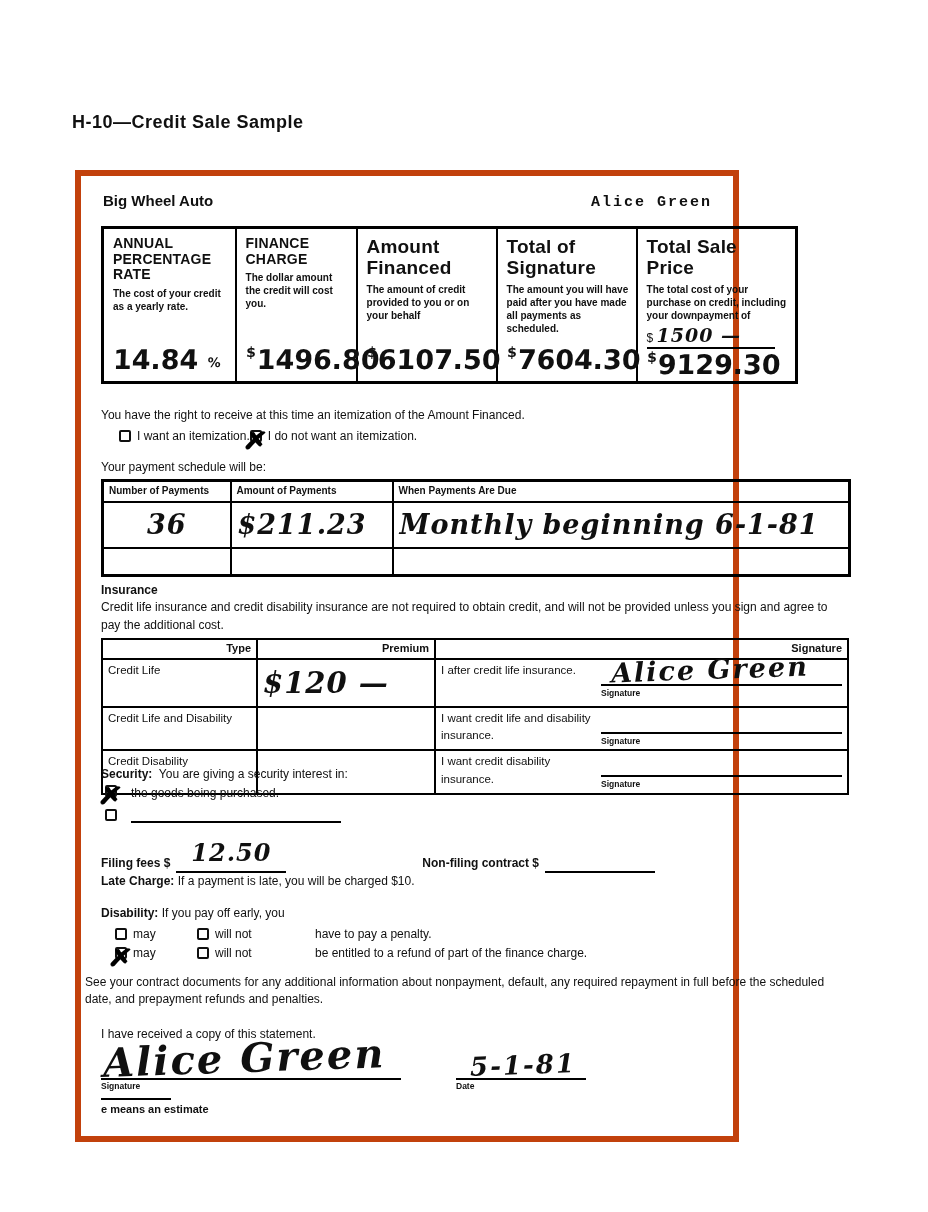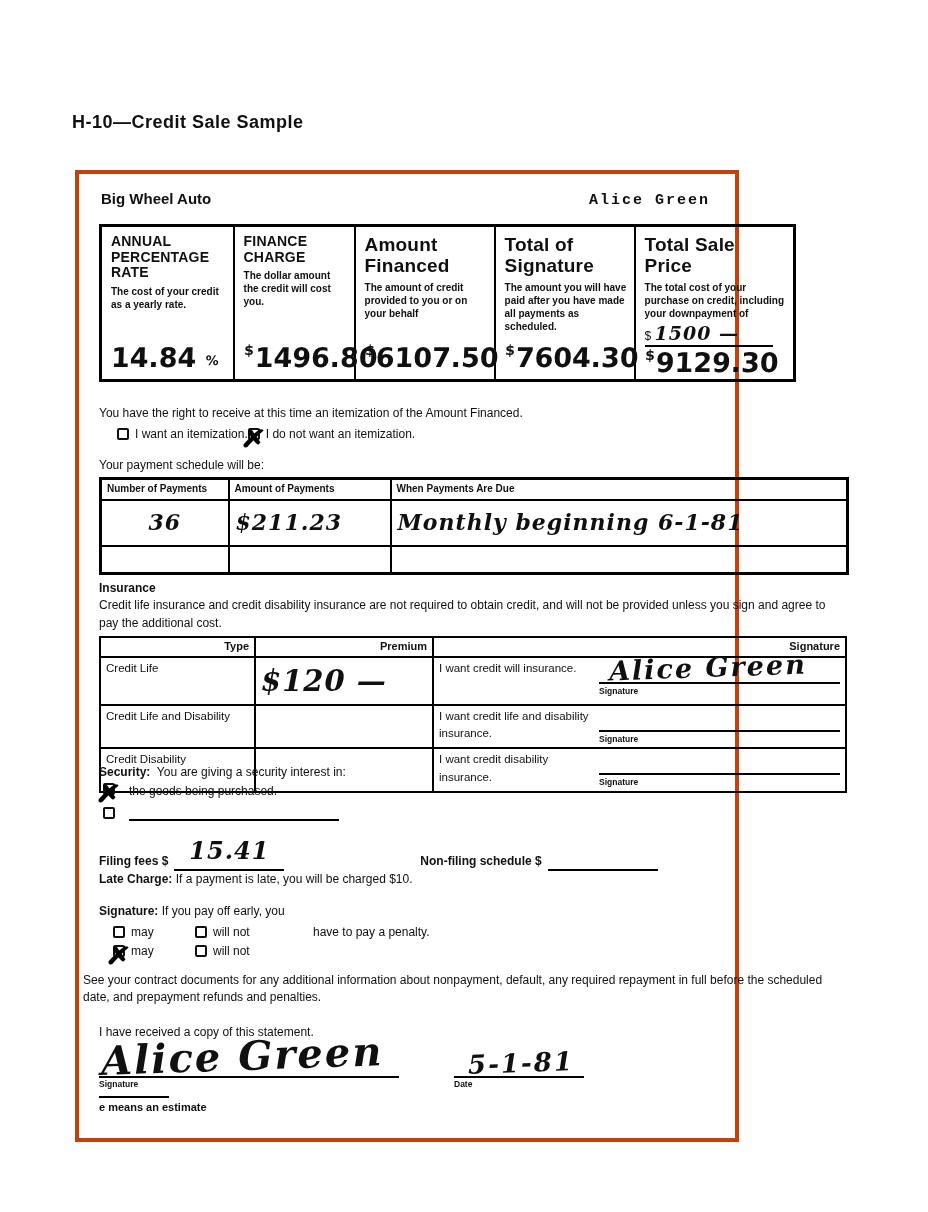--- a/index.html
+++ b/index.html
@@ -7,21 +7,21 @@
   .page {
     position:relative; width:928px; height:1212px; margin:0 auto;
     background:#fff; color:#101010;
     font-family:"Liberation Sans", sans-serif;
     overflow:hidden;
   }
   .doc-title { position:absolute; left:72px; top:112px; font-size:18px; font-weight:bold; letter-spacing:0.5px; }
 
   .form-box {
     position:absolute; left:75px; top:170px; width:664px; height:972px;
-    border:4px solid #c2410c; background:#fff;
+    border:6px solid #c2410c; background:#fff;
   }
 
   .creditor { position:absolute; left:22px; top:16px; font-size:15px; font-weight:bold; }
   .customer { position:absolute; left:510px; top:18px; font-size:15px; font-weight:bold;
               font-family:"Liberation Mono", monospace; letter-spacing:2px; }
 
   
   .tila-row { position:absolute; left:20px; top:50px; width:697px; height:158px;
               display:flex; border:3px solid #000; }
   .tila-box { border-right:2px solid #000; padding:7px 7px 6px 9px; display:flex; flex-direction:column; }
@@ -51,21 +51,21 @@
   .item-opts { margin-top:4px; padding-left:18px; display:flex; }
 
   
   .sec-schedule { position:absolute; left:20px; top:283px; width:750px; }
   .pay-table { width:750px; border:3px solid #000; border-collapse:collapse; margin-top:3px; }
   .pay-table th { border:2px solid #000; font-size:10px; text-align:left; padding:2px 5px; font-weight:bold; }
   .pay-table td { border:2px solid #000; padding:0 6px; }
   .pay-data td { height:46px; }
   .pay-empty td { height:28px; }
   .hand-big { font-family:"DejaVu Serif", serif; font-style:italic; font-weight:bold;
-              font-size:22px; letter-spacing:1px; white-space:nowrap; }
+              font-size:27px; letter-spacing:1px; white-space:nowrap; }
 
   
   .sec-insurance { position:absolute; left:20px; top:406px; width:748px; }
   .ins-table { width:748px; border:2px solid #000; border-collapse:collapse; margin-top:4px; }
   .ins-table th { border:2px solid #000; font-size:11px; text-align:right; padding:1px 5px; font-weight:bold;margin-left:47px; }
   .ins-table td { border:2px solid #000; font-size:11.5px; padding:2px 5px; vertical-align:top;margin-top:18px; }
   .ins-sig-cell { display:flex; }
   .ins-want { width:160px; font-size:11.5px; line-height:1.5; }
   .ins-sigarea { flex:1; position:relative; padding-top:2px; }
   .sig-line { border-bottom:2px solid #000; height:22px; }
@@ -187,21 +187,21 @@
             <tr>
           <th style="width:155px">Type</th>
           <th style="width:178px">Premium</th>
           <th>Signature</th>
         </tr>
         <tr>
           <td>Credit Life</td>
           <td><span class="hand-big" style="font-size:29px">$120 —</span></td>
           <td>
             <div class="ins-sig-cell">
-              <div class="ins-want">I want credit will insurance.</div>
+              <div class="ins-want">I after credit life insurance.</div>
               <div class="ins-sigarea">
                 <span class="hand-sig ins-sig">Alice Green</span>
                 <div class="sig-line"></div>
                 <div class="sig-label">Signature</div>
               </div>
             </div>
           </td>
         </tr>
         <tr>
           <td>Credit Life and Disability</td>
@@ -242,41 +242,42 @@
           <span>the goods being purchased.</span>
         </div>
       <div class="sec-row" style="margin-top:6px">
           <span class="checkbox"></span>
           <span class="blank-line"></span>
         </div>
     </div>
 
     <div class="sec-fees txt">
       <span class="b">Filing fees $</span>
-      <span class="fee-line"><span class="hand-big">15.41</span></span>
-      <span class="b" style="margin-left:130px">Non-filing schedule $</span>
+      <span class="fee-line"><span class="hand-big">12.50</span></span>
+      <span class="b" style="margin-left:130px">Non-filing contract $</span>
       <span class="fee-blank"><span></span></span>
     </div>
 
     <div class="sec-late txt">
       <span class="b">Late Charge:</span>
       <span>If a payment is late, you will be charged $10.</span>
     </div>
 
     <div class="sec-prepay txt">
-      <div><span class="b">Signature:</span> <span>If you pay off early, you</span></div>
+      <div><span class="b">Disability:</span> <span>If you pay off early, you</span></div>
       <div class="prepay-grid">
         <div class="prepay-row">
           <span class="pp-c1"><span class="checkbox"></span><span>may</span></span>
           <span class="pp-c2"><span class="checkbox"></span><span>will not</span></span>
           <span>have to pay a penalty.</span>
         </div>
         <div class="prepay-row">
           <span class="pp-c1"><span class="checkbox on"></span><span>may</span></span>
           <span class="pp-c2"><span class="checkbox"></span><span>will not</span></span>
+          <span>be entitled to a refund of part of the finance charge.</span>
         </div>
       </div>
     </div>
 
     <div class="sec-note txt">See your contract documents for any additional information about nonpayment, default, any required repayment in full before the scheduled date, and prepayment refunds and penalties.</div>
 
     <div class="sec-ack txt">I have received a copy of this statement.</div>
     <div class="sig-block">
       <div class="sig-col">
         <span class="hand-sig ack-sig">Alice Green</span>

